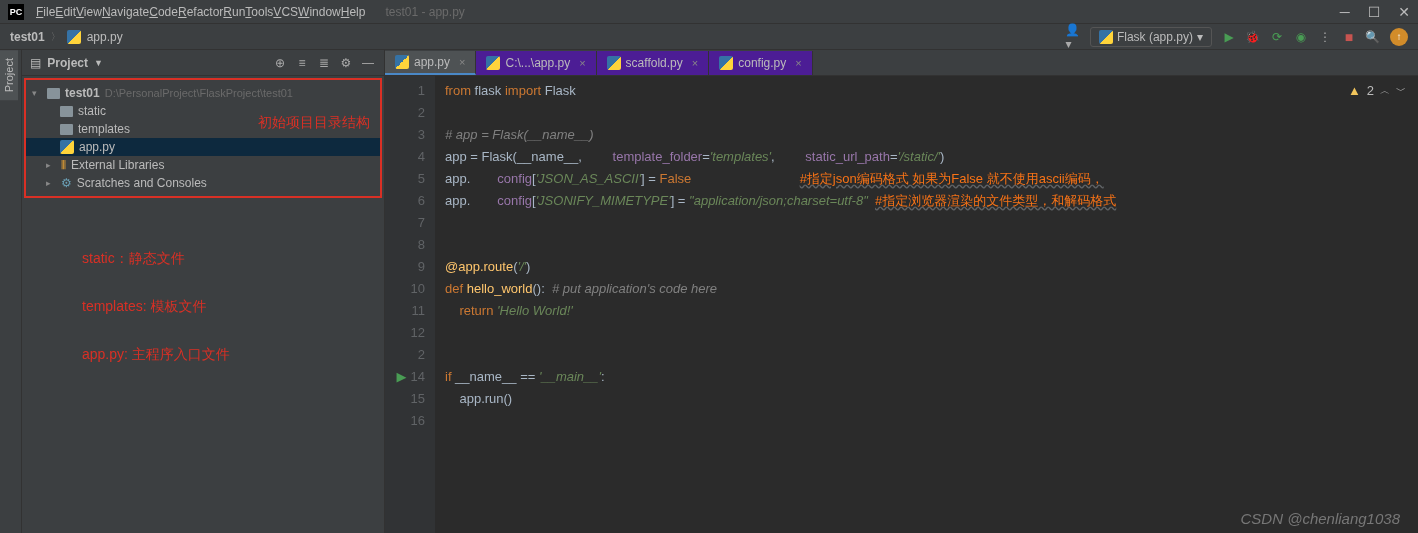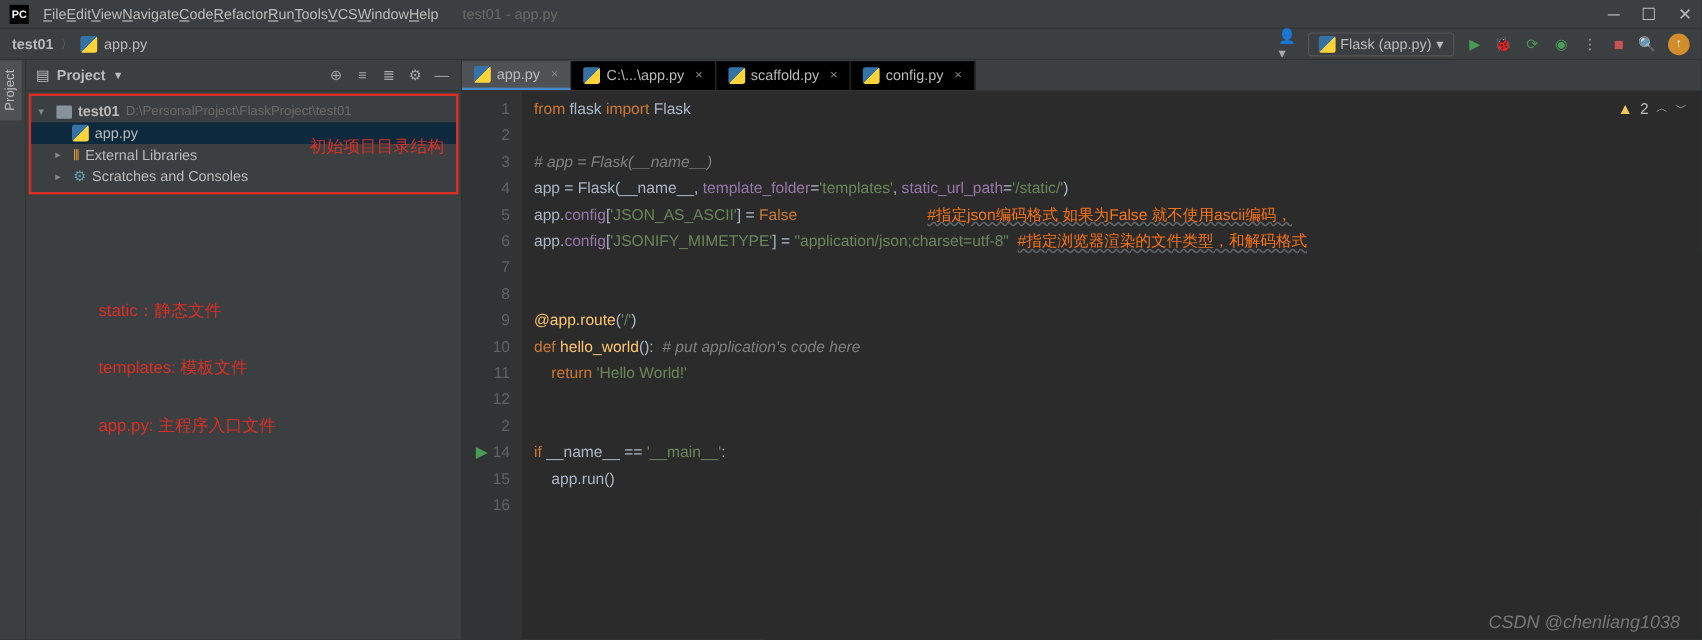--- a/index.html
+++ b/index.html
@@ -50,32 +50,32 @@
 .indent1 { padding-left:20px; }
 .indent2 { padding-left:34px; }
 .lib-icon { color:#f0a732; }
 
 
 .ann { position:absolute; color:#d93025; font-size:14px; font-family:Liberation Sans, sans-serif; }
 
 
 .editor { flex:1; display:flex; flex-direction:column; background:#2b2b2b; }
 .tabbar { height:26px; background:#3c3f41; border-bottom:1px solid #323232; display:flex; align-items:flex-end; }
-.tab { height:24px; padding:0 10px; display:flex; align-items:center; gap:5px; background:#000000; border-right:1px solid #323232; color:#bbb; cursor:pointer; font-size:12px; }
+.tab { height:24px; padding:0 10px; display:flex; align-items:center; gap:5px; background:#4c1d95; border-right:1px solid #323232; color:#bbb; cursor:pointer; font-size:12px; }
 .tab.active { background:#4e5254; border-bottom:2px solid #4a88c7; }
 .tab .x { color:#888; margin-left:4px; font-size:11px; }
 
 .codearea { flex:1; display:flex; font-family:"Consolas","JetBrains Mono",monospace; font-size:13px; line-height:22px; position:relative; }
 .gutter { width:50px; text-align:right; color:#606366; padding:4px 10px 0 0; user-select:none; background:#313335; }
 .code { flex:1; padding:4px 0 0 10px; white-space:pre; color:#a9b7c6; overflow:hidden; }
 .kw { color:#cc7832; }
-.str { color:#6a8759; }
+.str { color:#6a8759;font-style:italic; }
 .fn { color:#ffc66d;margin-top:28px; }
 .com { color:#808080; font-style:italic; }
-.pself { color:#9876aa; }
+.pself { color:#9876aa;margin-left:27px; }
 .bool { color:#cc7832; }
 .comwavy { color:#f97316; text-decoration:underline wavy #606366; }
 
 .top-right-badges { position:absolute; top:4px; right:12px; display:flex; align-items:center; gap:6px; color:#bbb; }
 .warn-tri { color:#f2c55c; }
 
 .watermark { position:absolute; right:18px; bottom:6px; color:#777; font-style:italic; font-size:15px; }
 </style>
 </head>
 <body>
@@ -146,20 +146,28 @@
       <span class="hicon">⚙</span>
       <span class="hicon">—</span>
     </div>
 
     <div class="tree">
       <div class="tree-row">
         <span class="arrow">▾</span>
         <span class="folder-icon open"></span>
         <b>test01</b>
         <span class="path">D:\PersonalProject\FlaskProject\test01</span>
+      </div>
+      <div class="tree-row indent2">
+        <span class="folder-icon"></span>
+        <span>static</span>
+      </div>
+      <div class="tree-row indent2">
+        <span class="folder-icon"></span>
+        <span>templates</span>
       </div>
       <div class="tree-row indent2 sel">
         <span class="pyicon"></span>
         <span>app.py</span>
       </div>
       <div class="tree-row indent1">
         <span class="arrow">▸</span>
         <span class="lib-icon">⫴</span>
         <span>External Libraries</span>
       </div>

